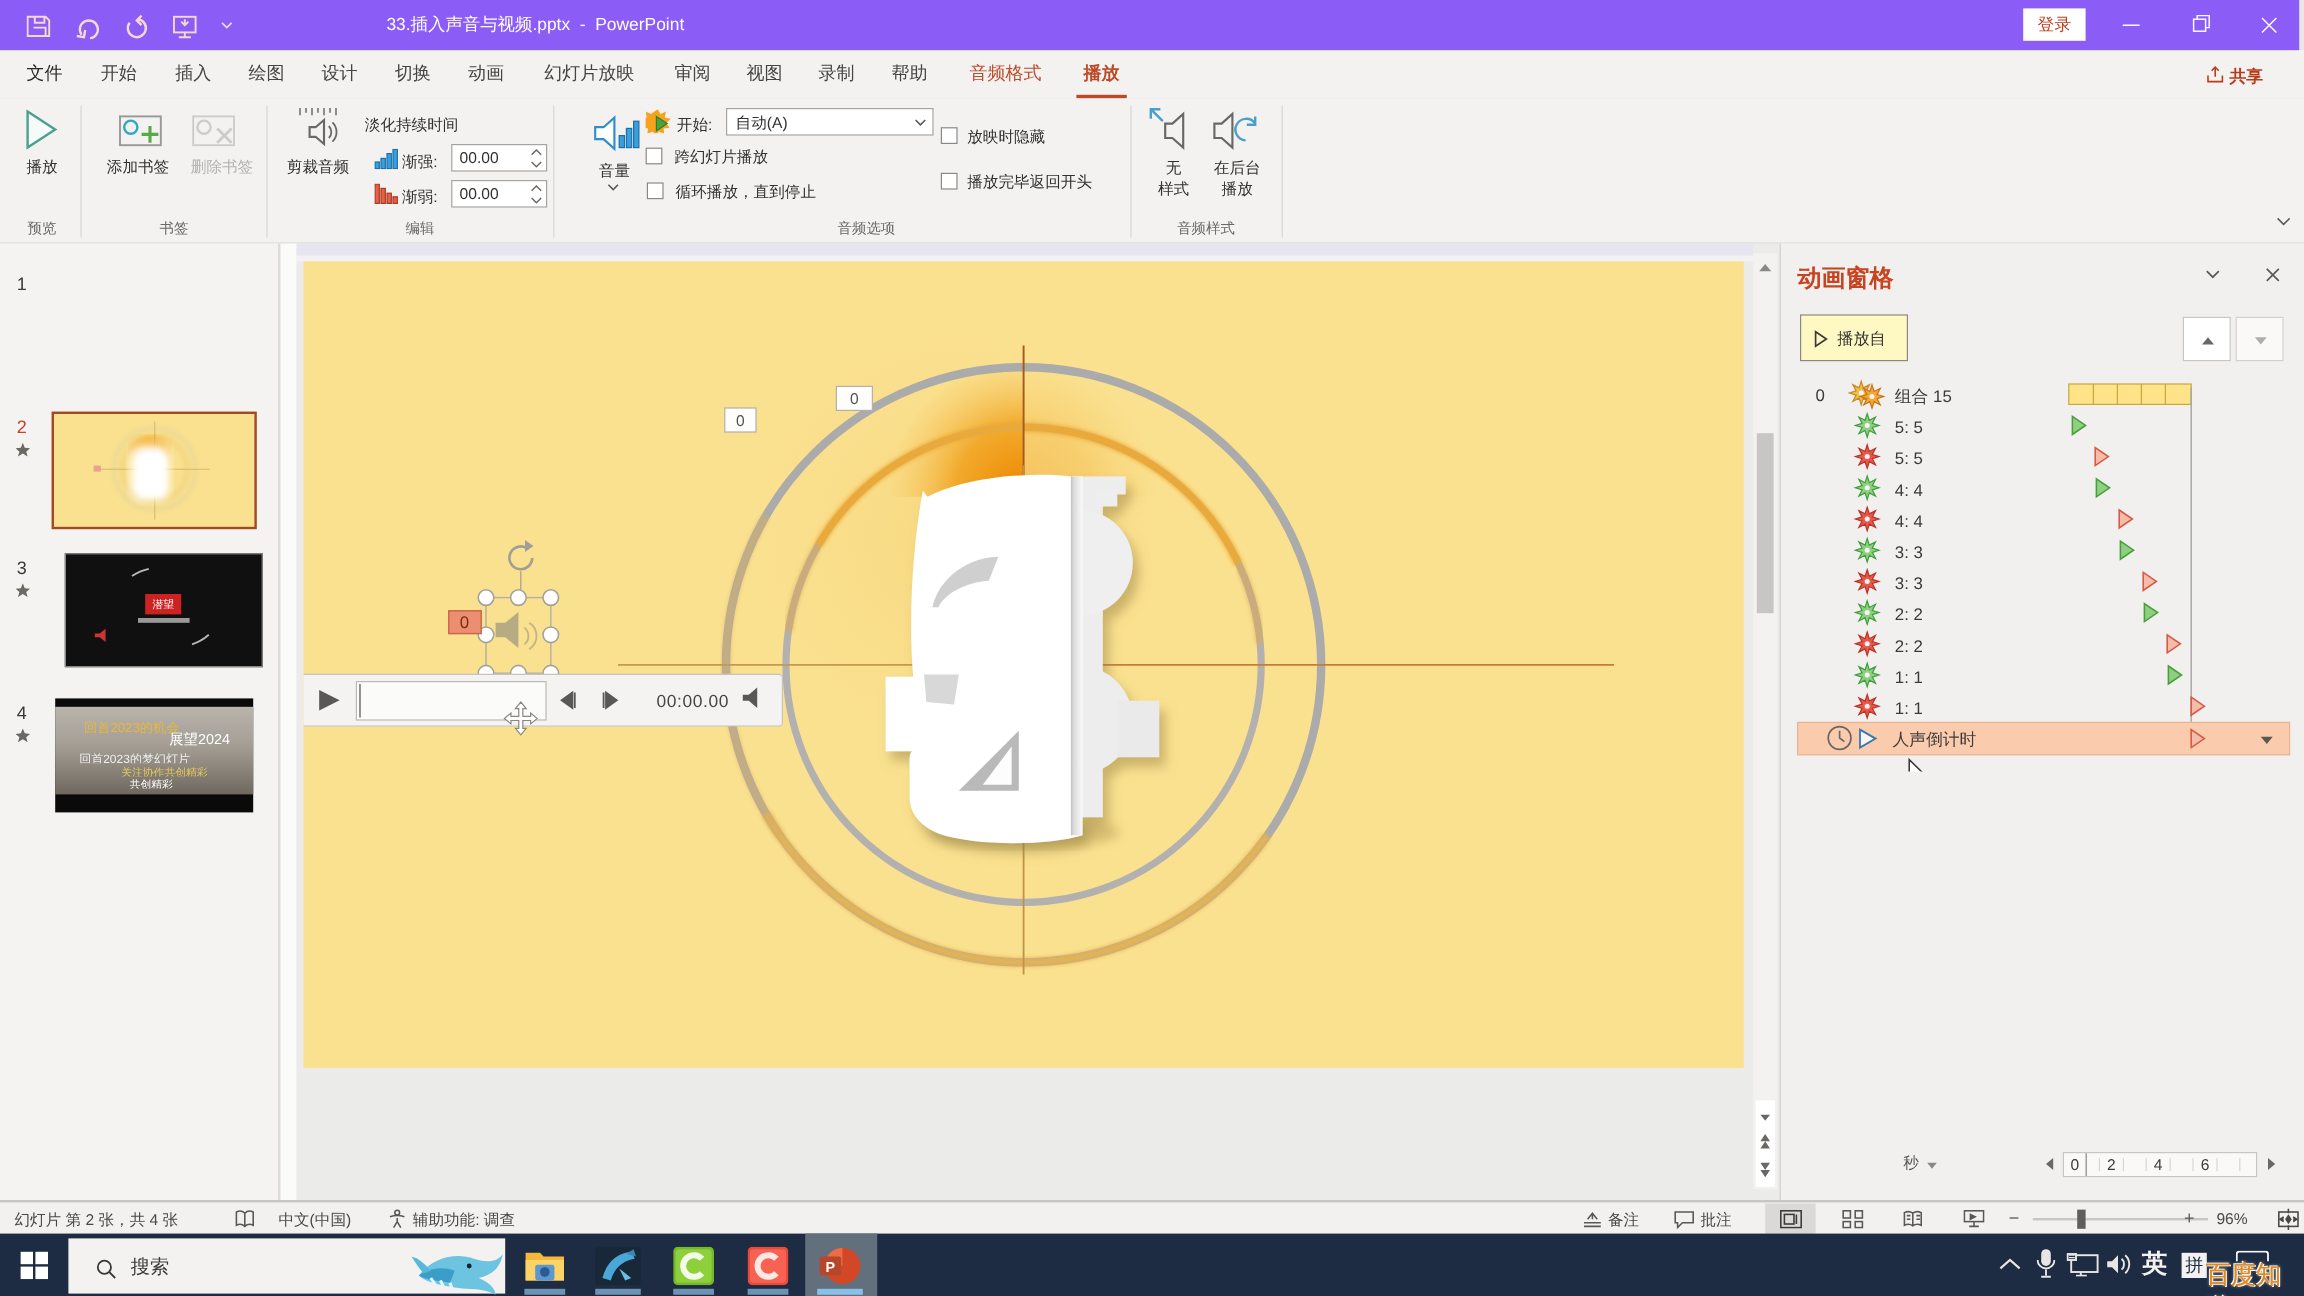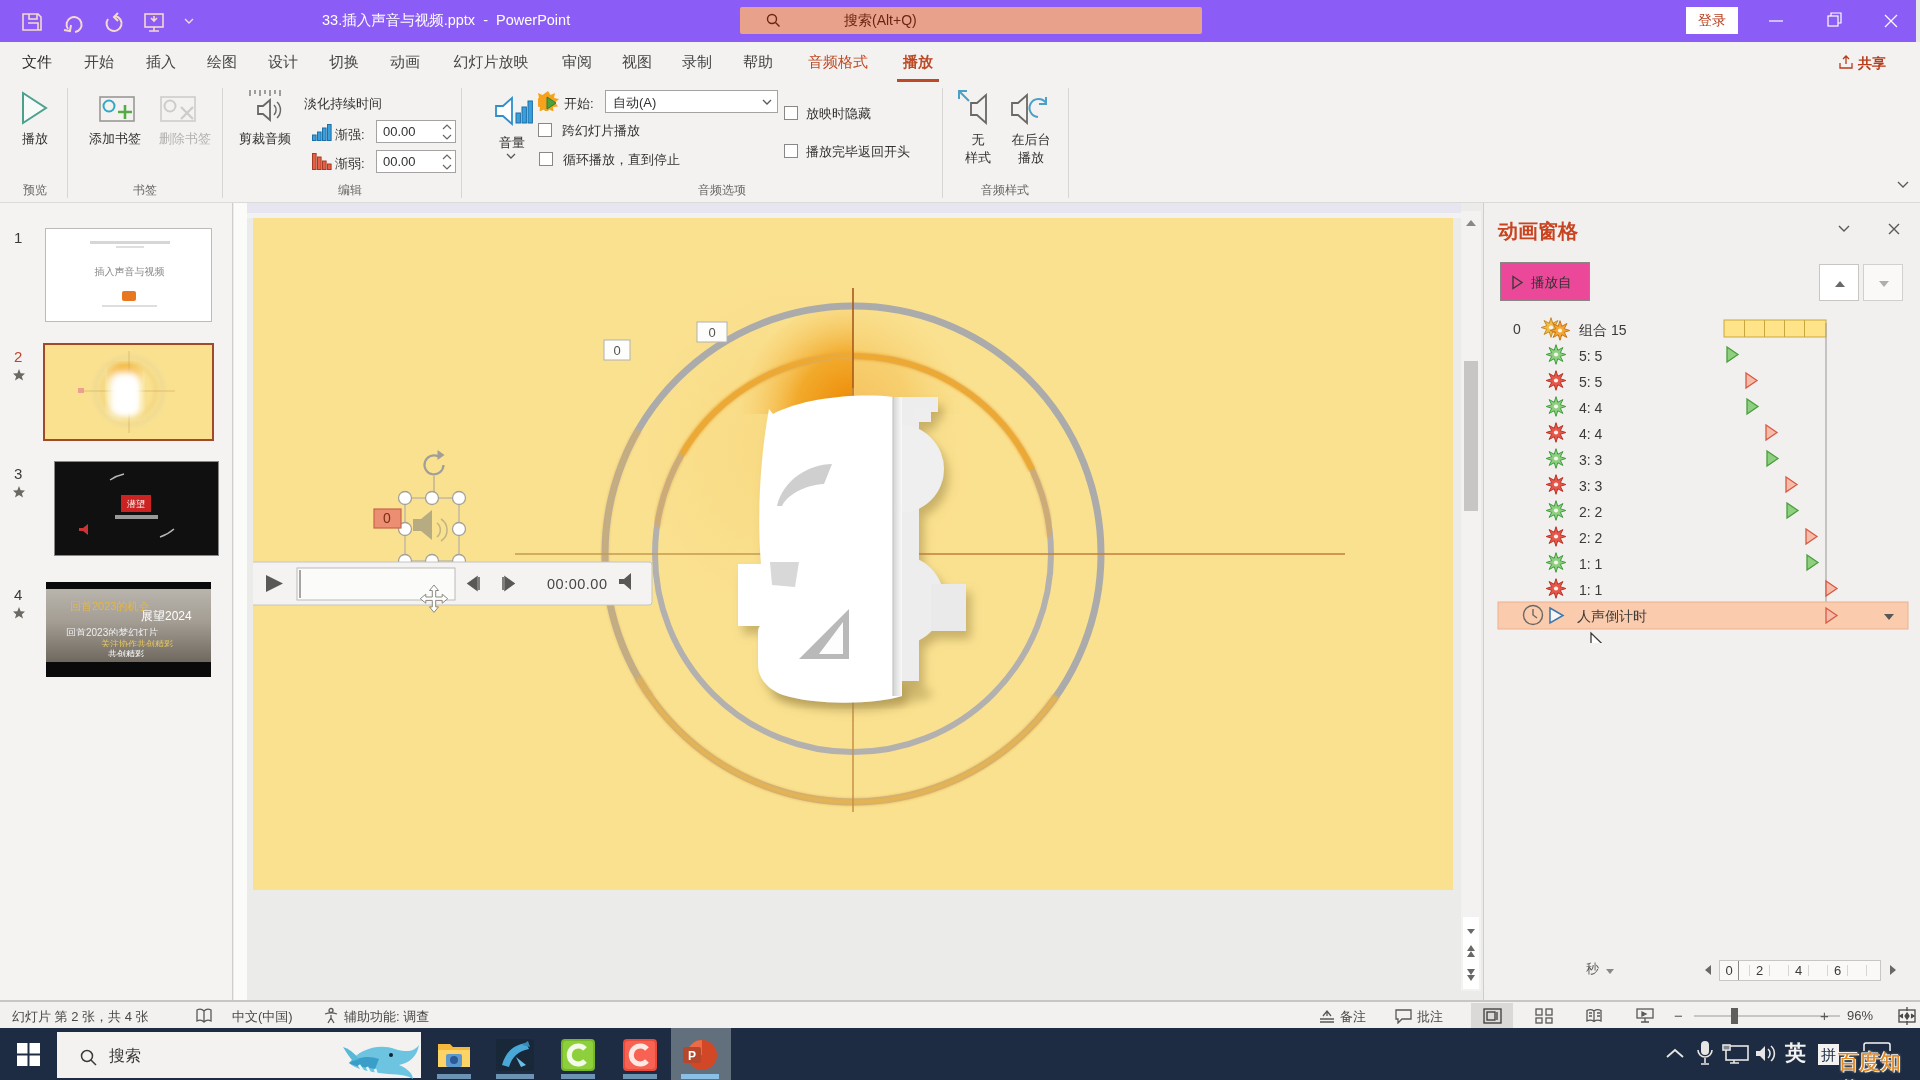--- a/index.html
+++ b/index.html
@@ -28,27 +28,20 @@
   <path d="M4 3 h12 l3 3 v13 h-18 v-16 z M7 3 v5 h8 v-5 M6 12 h10 v7"></path>
   <path d="M46 18 a7.5 7.5 0 1 1 7 3" stroke-width="2"></path>
         <path d="M42 19 l6 1 1-6" stroke-width="2" fill="none"></path>
   <path d="M93 5 a7.5 7.5 0 1 1 -7 3" stroke-width="2"></path>
         <path d="M96 2 l-4 4 4 4" stroke-width="2"></path>
   <rect x="123" y="3" width="18" height="13"></rect>
         <path d="M132 16 v4 M127 20 h10 M129 7 l3 3 3-3 M132 10 v-5"></path>
   <path d="M163 8 l4 4 4-4" stroke-width="1.4"></path>
  </svg>
  <div class="abs" style="left:322px;top:11px;width:560px;font-size:14.5px;color:#fff">33.插入声音与视频.pptx&nbsp;&nbsp;-&nbsp;&nbsp;PowerPoint</div>
- <div class="abs" style="left:740px;top:7px;width:462px;height:27px;background:#e8a18b;border-radius:2px">
-   <svg class="abs" style="left:26px;top:6px" width="15" height="15" viewBox="0 0 15 15" fill="none" stroke="#6b2512" stroke-width="1.4">
-          <circle cx="6" cy="6" r="4.5"></circle>
-          <path d="M9.5 9.5 L13.5 13.5"></path>
-        </svg>
-   <div class="abs" style="left:104px;top:5px;font-size:14px;color:#6b2512">搜索(Alt+Q)</div>
- </div>
  <div class="abs" style="left:1686px;top:7px;width:52px;height:27px;background:#fff;text-align:center;line-height:27px;font-size:14px;color:#b83b1a">登录</div>
  <svg class="abs" style="left:1765px;top:0" width="155 " height="42" viewBox="0 0 155 42" fill="none" stroke="#fff" stroke-width="1.2">
   <path d="M4 21 h14"></path>
   <rect x="63" y="16" width="10" height="10"></rect>
         <path d="M66 16 v-3 h10 v10 h-3"></path>
   <path d="M120 15 l12 12 M132 15 l-12 12"></path>
  </svg>
 </div>
 <div id="tabrow">
  <div class="tab" style="left:14px;width:46px;color:#262624">文件</div>
@@ -178,27 +171,20 @@
  <div class="gsep" style="left:1068px"></div>
  <svg class="abs" style="left:1896px;top:98px" width="14" height="10" viewBox="0 0 14 10" fill="none" stroke="#5a5856" stroke-width="1.3">
         <path d="M2 2 l5 5 5-5"></path>
       </svg>
 </div>
 <div id="content">
   <div class="abs" style="left:247px;top:0;width:1214px;height:10px;background:#e7e6f0"></div>
   <div class="abs" style="left:247px;top:10px;width:1214px;height:5px;background:#f3f2f3"></div>
   <div id="panel">
    <div class="abs" style="left:14px;top:26px;font-size:15px;color:#3c3a38">1</div>
-   <div class="abs" style="left:45px;top:25px;width:167px;height:94px;background:#fff;border:1px solid #bdbbb9">
-     <div class="abs" style="left:44px;top:12px;width:80px;height:3px;background:#d8d6d4"></div>
-     <div class="abs" style="left:70px;top:17px;width:28px;height:2px;background:#e0dedc"></div>
-     <div class="abs" style="left:0;top:36px;width:167px;text-align:center;font-size:10px;color:#888">插入声音与视频</div>
-     <div class="abs" style="left:76px;top:62px;width:14px;height:10px;background:#e87722;border-radius:2px"></div>
-     <div class="abs" style="left:56px;top:76px;width:55px;height:2px;background:#e0dedc"></div>
-   </div>
    <div class="abs" style="left:14px;top:145px;font-size:15px;color:#c0442c">2</div>
    <svg class="abs" style="left:13px;top:166px" width="12" height="12" viewBox="0 0 11 11">
           <path d="M5.5 0 L7 3.8 L11 4.2 L8.1 6.8 L9.2 10.5 L5.5 8.2 L1.8 10.5 L2.9 6.8 L0 4.2 L4 3.8 Z" fill="#6b6964"></path>
         </svg>
    <div class="abs" style="left:43px;top:140px;width:171px;height:98px;border:2px solid #a04a28;background:#f9e190">
      <svg width="167" height="94" viewBox="0 0 167 94">
       <defs>
               <filter id="tb5">
                 <feGaussianBlur stdDeviation="3.5"></feGaussianBlur>
               </filter>
@@ -353,21 +339,21 @@
    </svg>
   </div>
   <div id="anipane">
    <div class="abs" style="left:14px;top:15px;font-size:20px;font-weight:bold;color:#c8431f">动画窗格</div>
    <svg class="abs" style="left:352px;top:20px" width="16" height="12" viewBox="0 0 16 12" fill="none" stroke="#5a5856" stroke-width="1.4">
           <path d="M3 3 l5 5 5-5"></path>
         </svg>
    <svg class="abs" style="left:402px;top:18px" width="16" height="16" viewBox="0 0 16 16" fill="none" stroke="#5a5856" stroke-width="1.4">
           <path d="M3 3 l10 10 M13 3 L3 13"></path>
         </svg>
-   <div class="abs" style="left:16px;top:59px;width:90px;height:39px;background:#ec4899;border:1px solid #8a8886">
+   <div class="abs" style="left:16px;top:59px;width:90px;height:39px;background:#fef9c3;border:1px solid #8a8886">
      <svg class="abs" style="left:10px;top:12px" width="13" height="15" viewBox="0 0 13 15" fill="none" stroke="#3c3a38" stroke-width="1.4">
             <path d="M2 1.5 L11 7.5 L2 13.5 Z"></path>
           </svg>
      <div class="abs" style="left:30px;top:11px;font-size:13.5px;color:#323130">播放自</div>
    </div>
    <div class="abs" style="left:335px;top:61px;width:40px;height:37px;background:#fff;border:1px solid #c8c6c4">
      <svg class="abs" style="left:13px;top:14px" width="14" height="10" viewBox="0 0 14 10" fill="#6a6865">
             <path d="M7 2 L12 8 H2 Z"></path>
           </svg>
    </div>

